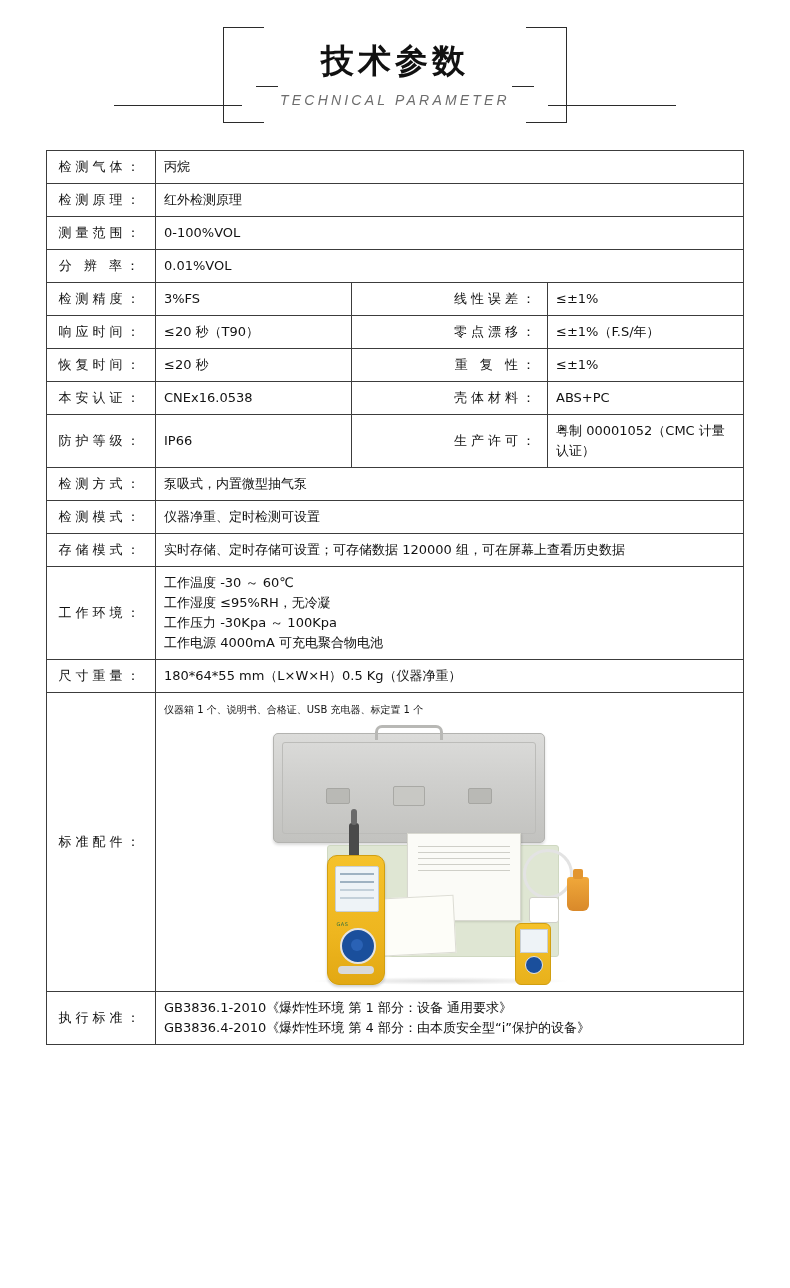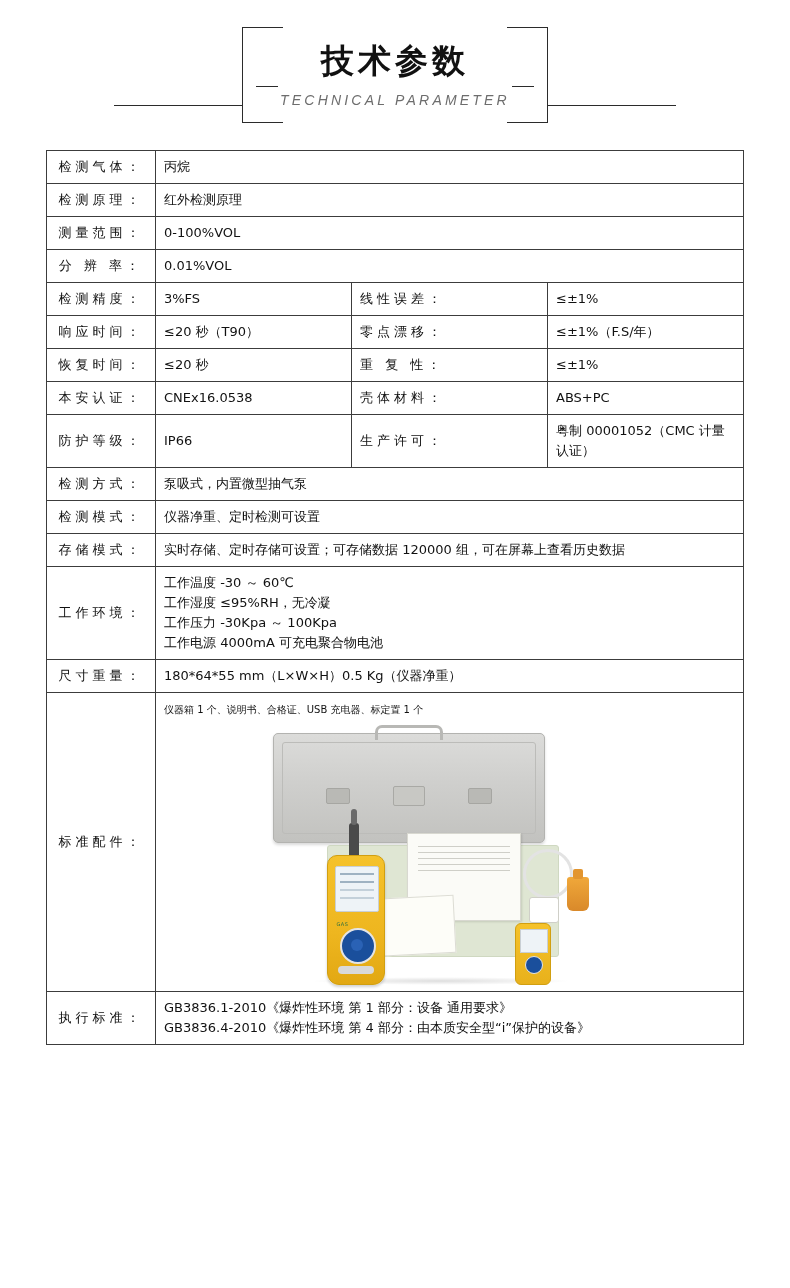--- a/index.html
+++ b/index.html
@@ -23,21 +23,21 @@
     display: flex;
     align-items: center;
     justify-content: center;
   }
   .header-inner {
     position: relative;
     display: flex;
     flex-direction: column;
     align-items: center;
     justify-content: center;
-    width: 306px;
+    width: 344px;
     padding: 12px 0 14px 0;
   }
   
   .bracket {
     position: absolute;
     width: 100%;
     height: 100%;
     left: 0;
     top: 0;
     pointer-events: none;
@@ -113,21 +113,21 @@
     font-family: "DejaVu Sans", "Liberation Sans", sans-serif;
     color: #111;
   }
   td.label {
     width: 92px;
     text-align: center;
     white-space: nowrap;
   }
   td.label2 {
     width: 92px;
-    text-align: left;
+    text-align: right;
     white-space: nowrap;
   }
   td.val {
     padding-left: 10px;
   }
   .row-h { height: 22px; }
   .spaced {
     letter-spacing: 4px;
     padding-left: 10px;
     padding-right: 2px;

